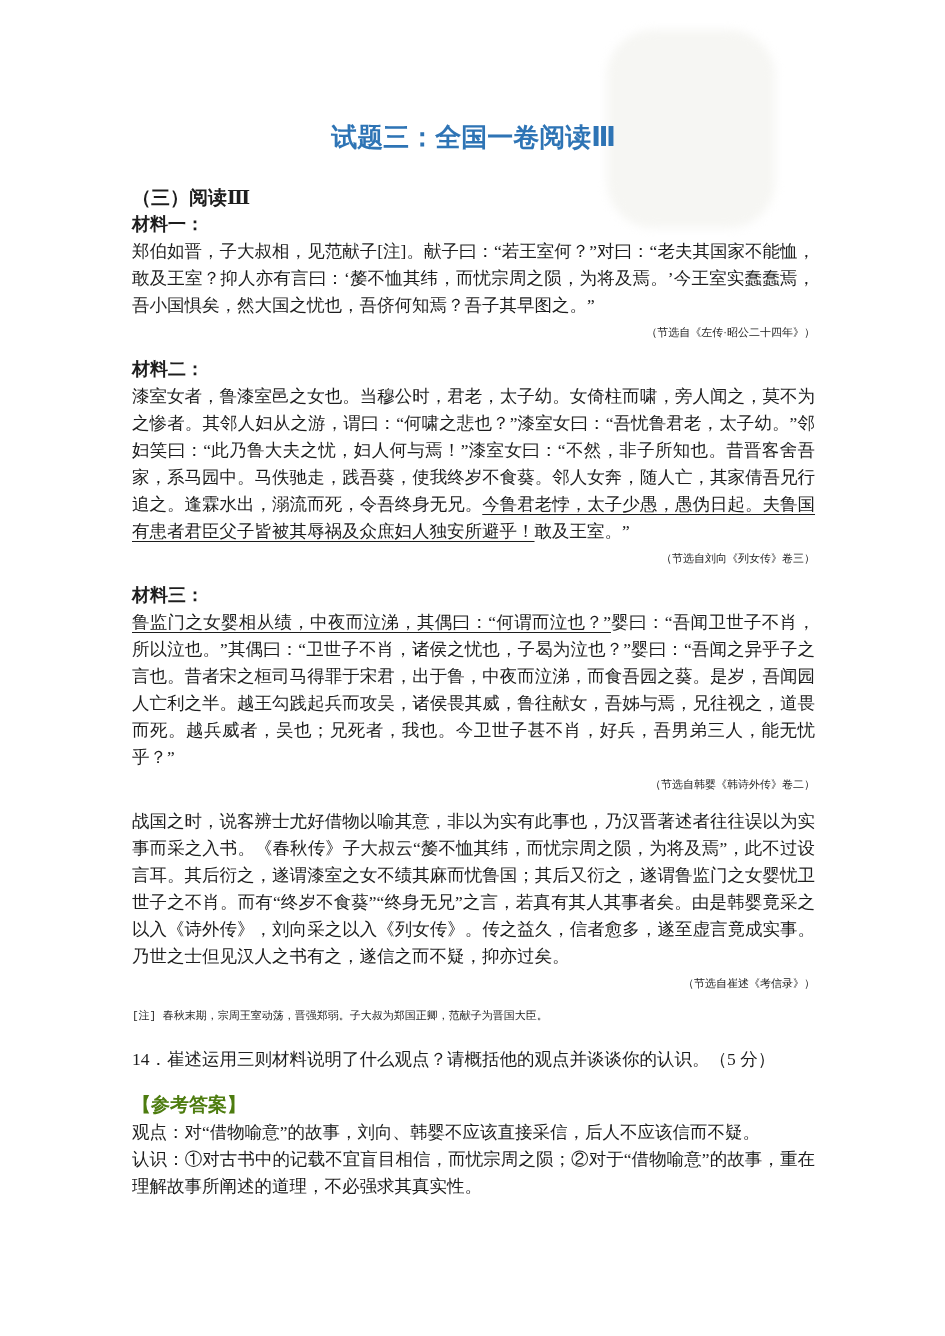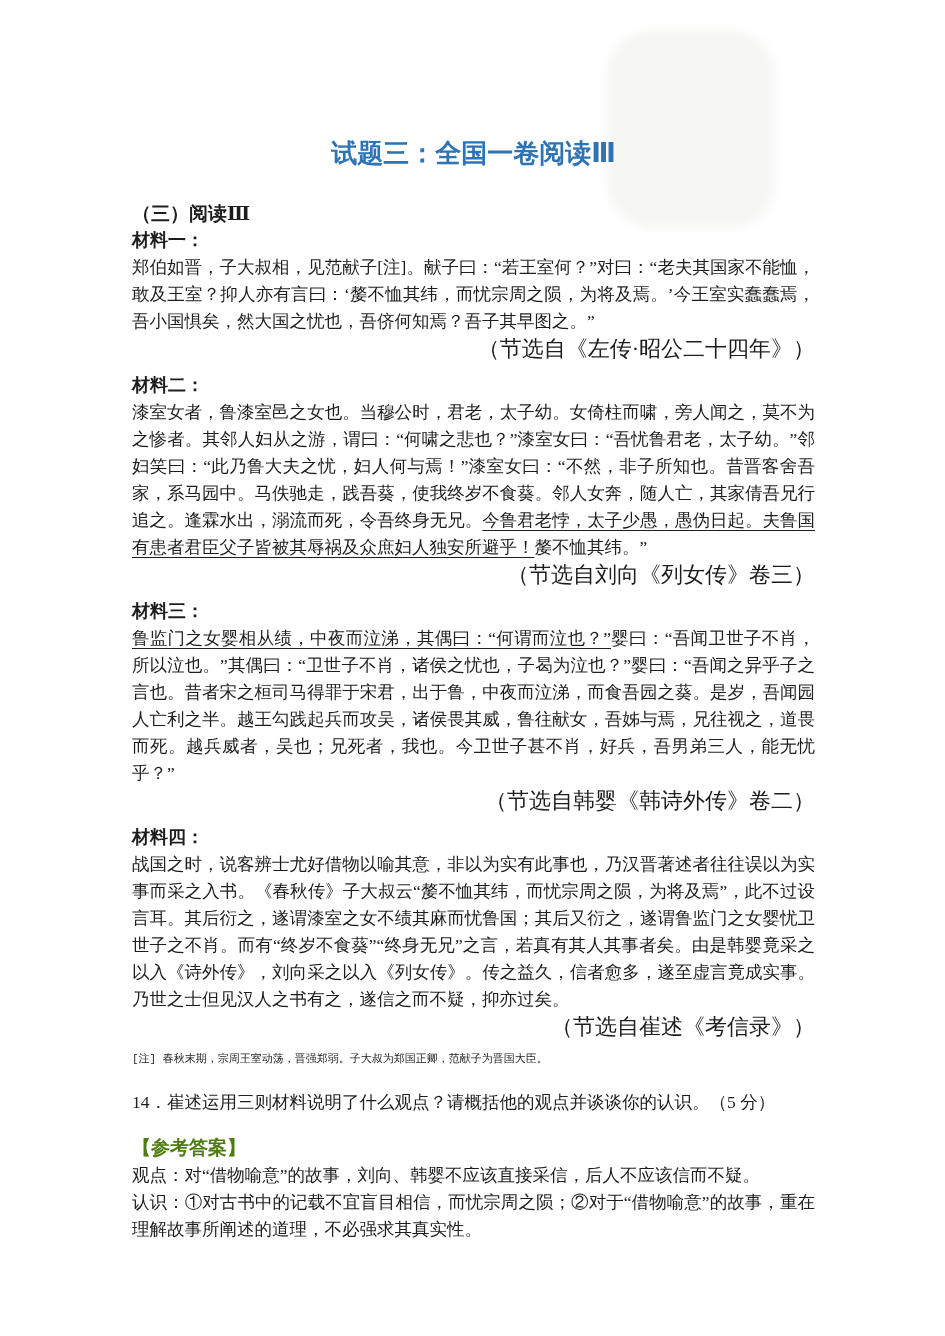--- a/index.html
+++ b/index.html
@@ -14,21 +14,21 @@
   .scan-artifact {
     position:absolute;
     left:607px; top:30px;
     width:168px; height:198px;
     background:#f6f6f3;
     border-radius:46px;
     filter:blur(5px);
   }
   .content {
     position:absolute;
-    left:132px; top:16px;
+    left:132px; top:0;
     width:683px;
   }
   .doc-title {
     margin:120px 0 0 0;
     text-align:center;
     font-family:"Liberation Sans","DejaVu Sans",sans-serif;
     font-weight:bold;
     font-size:26px;
     line-height:34px;
     color:#2e74b5;
@@ -52,21 +52,21 @@
     line-height:27px;
     text-align:justify;
   }
   .u {
     text-decoration:underline;
     text-underline-offset:4px;
     text-decoration-thickness:1.3px;
   }
   .attribution {
     margin:0;
-    font-size:22px;
+    font-size:11px;
     line-height:27px;
     text-align:right;
   }
   .footnote {
     margin:6px 0 0 0;
     font-size:11px;
     line-height:27px;
     font-family:Liberation Mono, monospace;
   }
   .question {
@@ -101,32 +101,31 @@
     <div class="section-heading">（三）阅读Ⅲ</div>
 
     <div class="material">
       <div class="mat-label">材料一：</div>
       <p class="mat-body"><span>郑伯如晋，子大叔相，见范献子[注]。献子曰：“若王室何？”对曰：“老夫其国家不能恤，敢及王室？抑人亦有言曰：‘嫠不恤其纬，而忧宗周之陨，为将及焉。’今王室实蠢蠢焉，吾小国惧矣，然大国之忧也，吾侪何知焉？吾子其早图之。”</span></p>
       <p class="attribution">（节选自《左传·昭公二十四年》）</p>
     </div>
 
     <div class="material">
       <div class="mat-label">材料二：</div>
-      <p class="mat-body"><span>漆室女者，鲁漆室邑之女也。当穆公时，君老，太子幼。女倚柱而啸，旁人闻之，莫不为之惨者。其邻人妇从之游，谓曰：“何啸之悲也？”漆室女曰：“吾忧鲁君老，太子幼。”邻妇笑曰：“此乃鲁大夫之忧，妇人何与焉！”漆室女曰：“不然，非子所知也。昔晋客舍吾家，系马园中。马佚驰走，践吾葵，使我终岁不食葵。邻人女奔，随人亡，其家倩吾兄行追之。逢霖水出，溺流而死，令吾终身无兄。</span><span class="u">今鲁君老悖，太子少愚，愚伪日起。夫鲁国有患者君臣父子皆被其辱祸及众庶妇人独安所避乎！</span><span>嫠不恤其纬。”</span></p>
+      <p class="mat-body"><span>漆室女者，鲁漆室邑之女也。当穆公时，君老，太子幼。女倚柱而啸，旁人闻之，莫不为之惨者。其邻人妇从之游，谓曰：“何啸之悲也？”漆室女曰：“吾忧鲁君老，太子幼。”邻妇笑曰：“此乃鲁大夫之忧，妇人何与焉！”漆室女曰：“不然，非子所知也。昔晋客舍吾家，系马园中。马佚驰走，践吾葵，使我终岁不食葵。邻人女奔，随人亡，其家倩吾兄行追之。逢霖水出，溺流而死，令吾终身无兄。</span><span class="u">今鲁君老悖，太子少愚，愚伪日起。夫鲁国有患者君臣父子皆被其辱祸及众庶妇人独安所避乎！</span><span>敢及王室。”</span></p>
       <p class="attribution">（节选自刘向《列女传》卷三）</p>
     </div>
 
     <div class="material">
       <div class="mat-label">材料三：</div>
       <p class="mat-body"><span class="u">鲁监门之女婴相从绩，中夜而泣涕，其偶曰：“何谓而泣也？”</span><span>婴曰：“吾闻卫世子不肖，所以泣也。”其偶曰：“卫世子不肖，诸侯之忧也，子曷为泣也？”婴曰：“吾闻之异乎子之言也。昔者宋之桓司马得罪于宋君，出于鲁，中夜而泣涕，而食吾园之葵。是岁，吾闻园人亡利之半。越王勾践起兵而攻吴，诸侯畏其威，鲁往献女，吾姊与焉，兄往视之，道畏而死。越兵威者，吴也；兄死者，我也。今卫世子甚不肖，好兵，吾男弟三人，能无忧乎？”</span></p>
       <p class="attribution">（节选自韩婴《韩诗外传》卷二）</p>
     </div>
 
     <div class="material">
-      <div class="mat-label">材料四：</div>
       <p class="mat-body"><span>战国之时，说客辨士尤好借物以喻其意，非以为实有此事也，乃汉晋著述者往往误以为实事而采之入书。《春秋传》子大叔云“嫠不恤其纬，而忧宗周之陨，为将及焉”，此不过设言耳。其后衍之，遂谓漆室之女不绩其麻而忧鲁国；其后又衍之，遂谓鲁监门之女婴忧卫世子之不肖。而有“终岁不食葵”“终身无兄”之言，若真有其人其事者矣。由是韩婴竟采之以入《诗外传》，刘向采之以入《列女传》。传之益久，信者愈多，遂至虚言竟成实事。乃世之士但见汉人之书有之，遂信之而不疑，抑亦过矣。</span></p>
       <p class="attribution">（节选自崔述《考信录》）</p>
     </div>
 
     <p class="footnote">[注] 春秋末期，宗周王室动荡，晋强郑弱。子大叔为郑国正卿，范献子为晋国大臣。</p>
 
     <p class="question">14．崔述运用三则材料说明了什么观点？请概括他的观点并谈谈你的认识。（5 分）</p>
 
     <div class="answer-header">【参考答案】</div>
     <p class="answer-line">观点：对“借物喻意”的故事，刘向、韩婴不应该直接采信，后人不应该信而不疑。</p>

